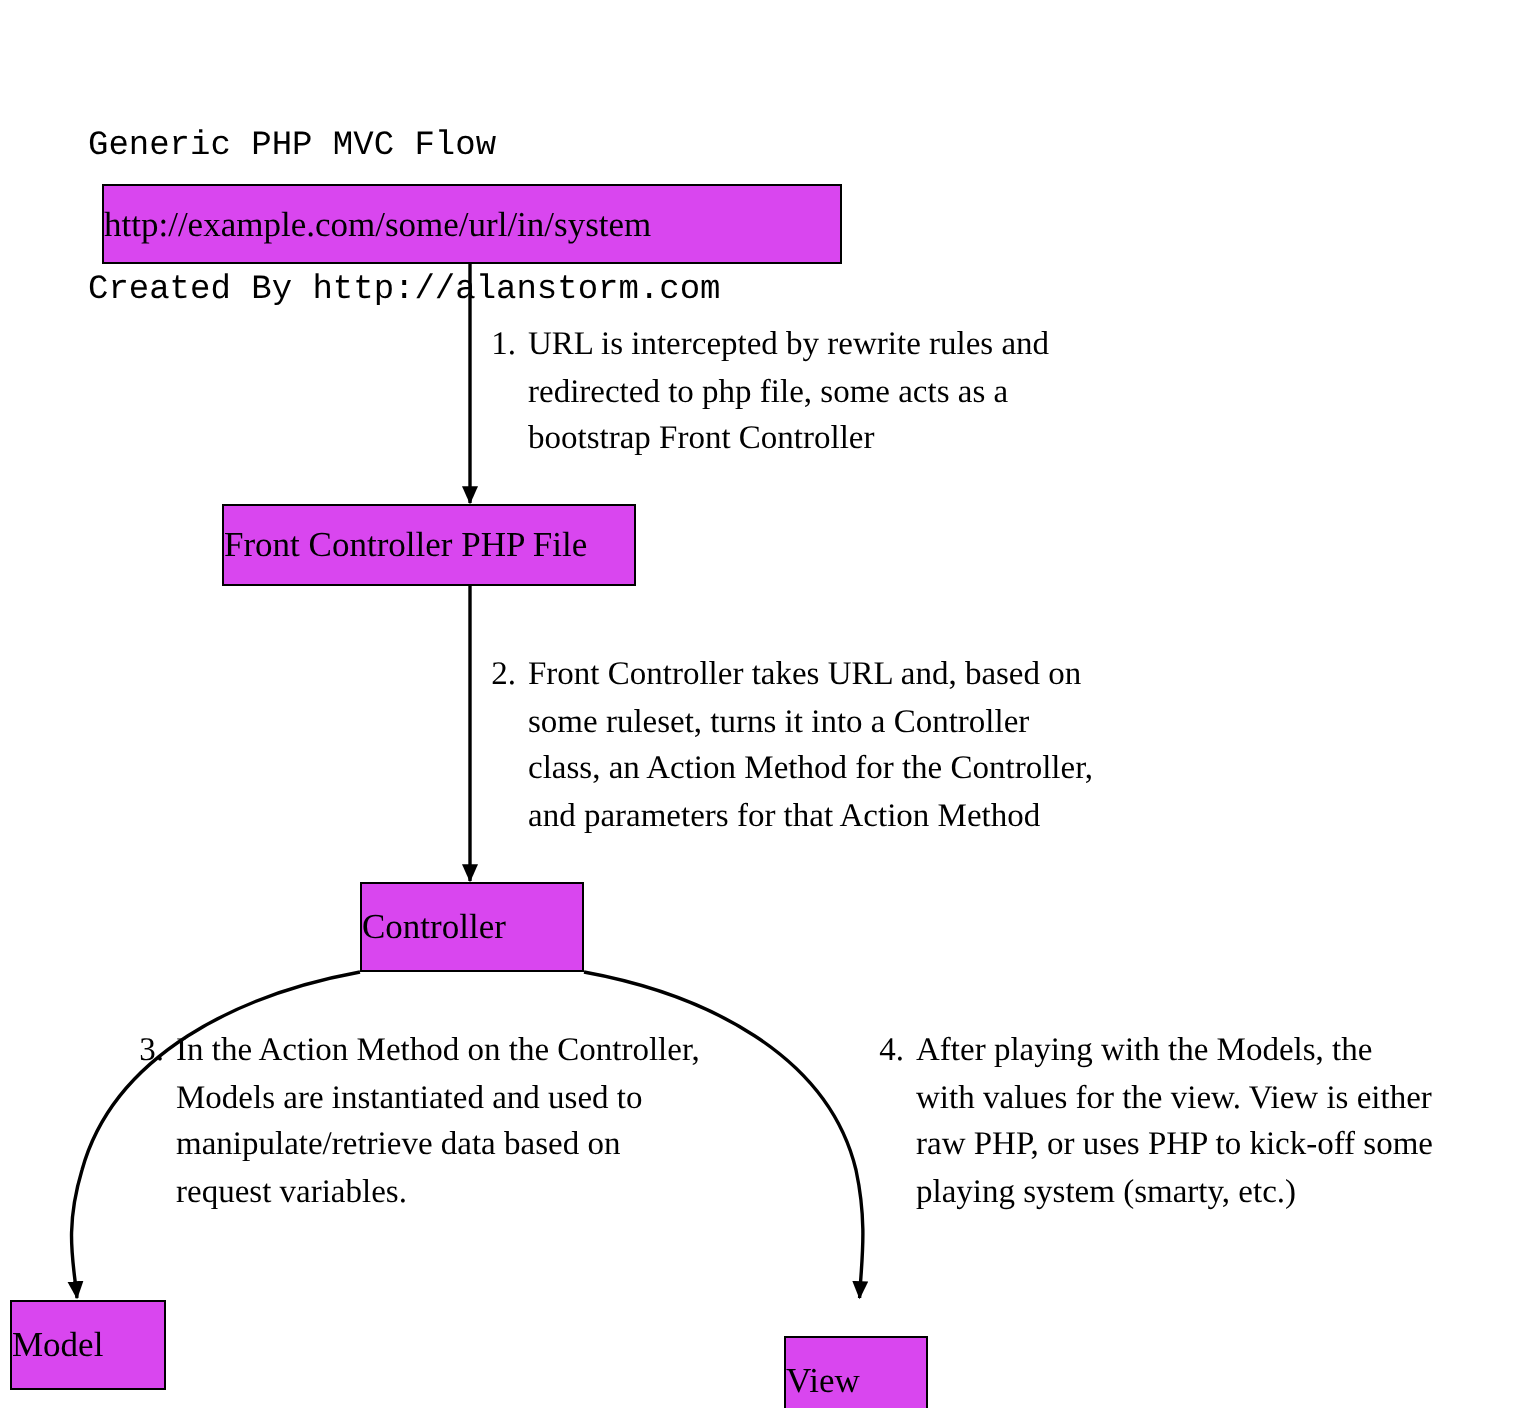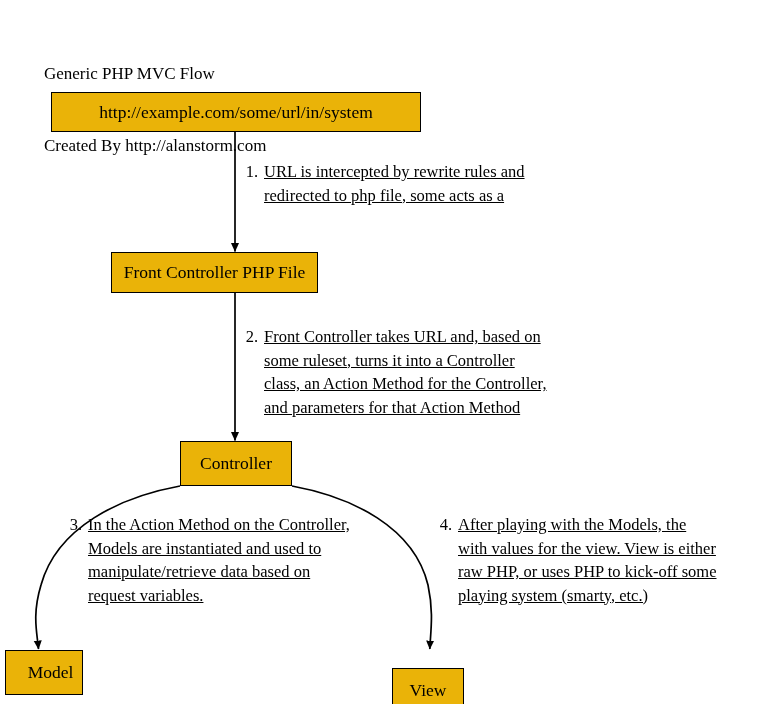--- a/index.html
+++ b/index.html
@@ -17,55 +17,54 @@
     overflow: hidden;
   }
   .title-block {
     position: absolute;
     left: 44px;
     top: 14px;
     font-size: 17px;
     line-height: 24px;
     white-space: pre;
   }
-  .title-line { display: block; }
+  .title-line { display: block; font-family: Liberation Mono, monospace; }
 
   .node {
     position: absolute;
     box-sizing: border-box;
     border: 1.6px solid #000000;
-    background: #eab308;
+    background: #d946ef;
     display: flex;
     align-items: center;
-    justify-content: center;
+    justify-content: flex-start;
     font-size: 17.5px;
     white-space: nowrap;
   }
   #node-url      { left: 51px;  top: 92px;  width: 370px; height: 40px; }
   #node-front    { left: 111px; top: 252px; width: 207px; height: 41px; }
   #node-ctrl     { left: 180px; top: 441px; width: 112px; height: 45px; }
-  #node-model    { left: 5px;   top: 650px; width: 78px;  height: 45px; padding-left: 13px; }
+  #node-model    { left: 5px;   top: 650px; width: 78px;  height: 45px; }
   #node-view     { left: 392px; top: 668px; width: 72px;  height: 45px; }
 
   .annotation {
     position: absolute;
     font-size: 16.5px;
     line-height: 23.5px;
     white-space: nowrap;
   }
   .annotation .num {
     position: absolute;
     left: 0;
     top: 0;
     width: 20px;
     text-align: right;
   }
   .annotation .lines {
     margin-left: 26px;
-    text-decoration: underline;
   }
   .annotation .lines span { display: block; }
 
   #anno-1 { left: 238px; top: 160px; }
   #anno-2 { left: 238px; top: 325px; }
   #anno-3 { left: 62px;  top: 513px; }
   #anno-4 { left: 432px; top: 513px; }
 
   svg.edges {
     position: absolute;
@@ -115,20 +114,21 @@
 
   <div class="node" id="node-view">
     <span>View</span>
   </div>
 
   <div class="annotation" id="anno-1">
     <span class="num">1.</span>
     <div class="lines">
       <span>URL is intercepted by rewrite rules and</span>
       <span>redirected to php file, some acts as a</span>
+      <span>bootstrap Front Controller</span>
     </div>
   </div>
 
   <div class="annotation" id="anno-2">
     <span class="num">2.</span>
     <div class="lines">
       <span>Front Controller takes URL and, based on</span>
       <span>some ruleset, turns  it into a Controller</span>
       <span>class, an Action Method for the Controller,</span>
       <span>and parameters for that Action Method</span>

